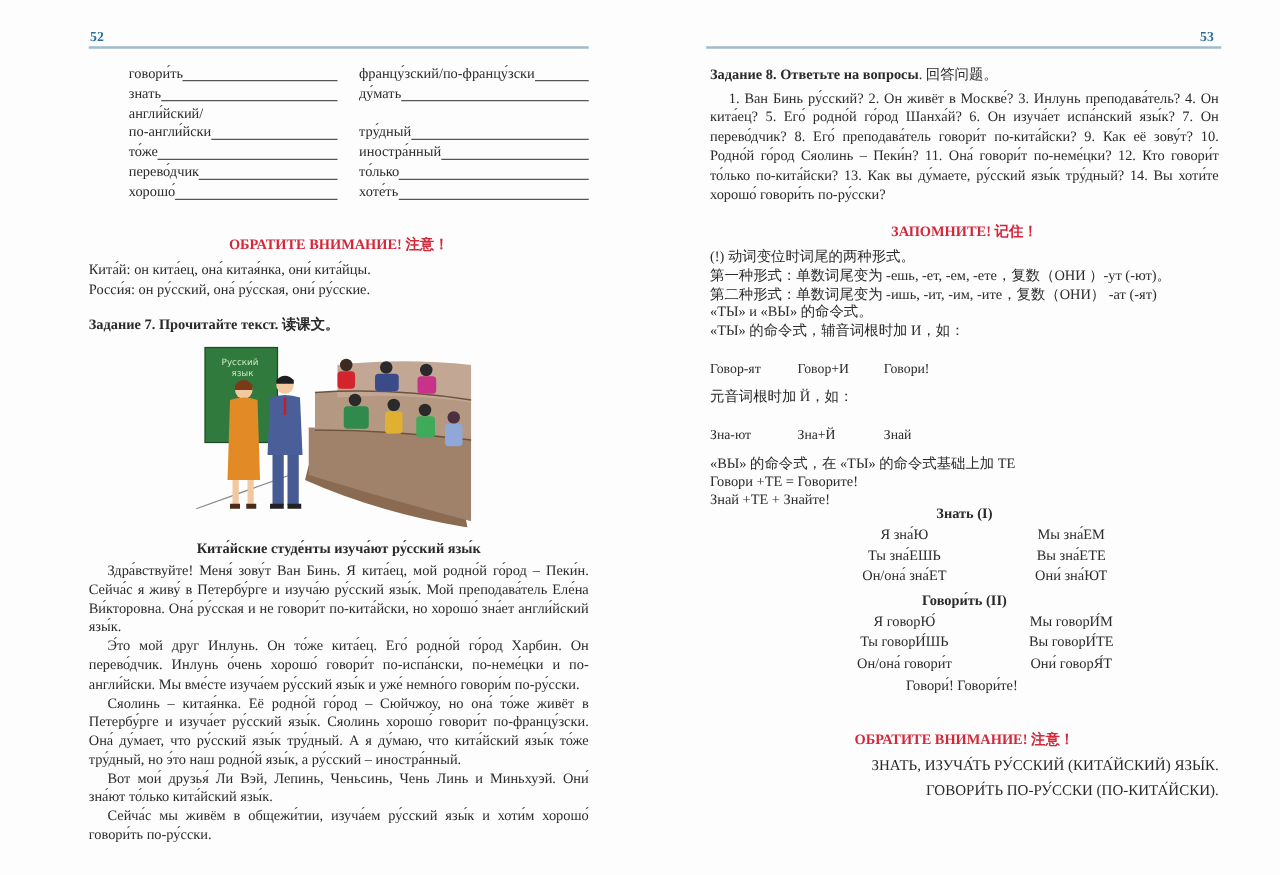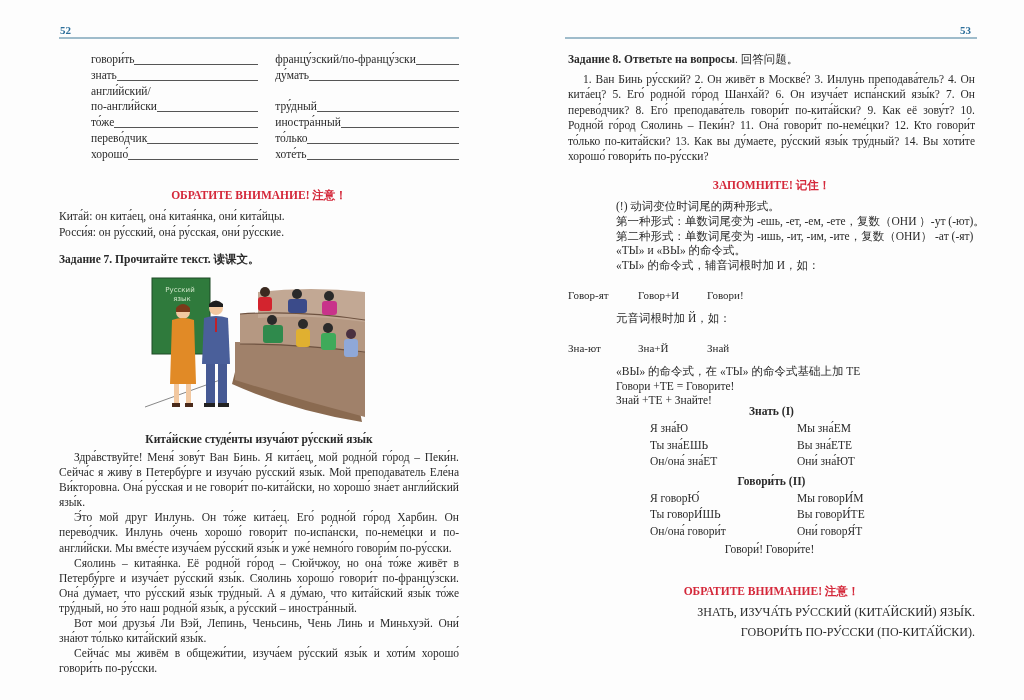--- a/index.html
+++ b/index.html
@@ -4,21 +4,21 @@
 <style>
   html, body { margin: 0; padding: 0; }
   body {
     width: 1024px; height: 700px; overflow: hidden;
     background: #fdfdfd;
     font-family: "Liberation Serif", "DejaVu Serif", serif;
     color: #2a2a2a;
     position: relative;
   }
   .page { position: absolute; top: 0; height: 700px; }
-  .page-left { left: 0; width: 500px; }
+  .page-left { left: 12px; width: 500px; }
   .page-right { left: 512px; width: 512px; }
 
   .header-line { position: absolute; height: 2px; background: #9fbccb; }
   .page-num { position: absolute; font-weight: bold; font-size: 11px; color: #2c6e9a; }
 
   
   .vocab { position: absolute; left: 59px; top: 52px; width: 400px; font-size: 11.5px; line-height: 15.8px; }
   .vocab-row { display: flex; height: 15.8px; }
   .vocab-cell { display: flex; align-items: flex-end; }
   .vocab-cell.left { width: 182px; margin-left: 32px; }
@@ -39,28 +39,28 @@
   .reading { position: absolute; left: 59px; top: 450px; width: 400px; font-size: 11.5px; line-height: 15.1px; text-align: justify; }
   .reading p { margin: 0; text-indent: 15px; }
 
   
   .task8 { position: absolute; left: 56px; top: 52px; width: 407px; }
   .task8-title { font-weight: bold; font-size: 11.5px; }
   .task8-body { margin-top: 5px; font-size: 11.5px; line-height: 15.4px; text-align: justify; text-indent: 15px; }
 
   .remember { position: absolute; left: 56px; top: 178px; width: 407px; font-size: 11.5px; }
   .remember .red-title { margin-bottom: 6px; }
-  .rule-line { line-height: 14.8px; white-space: nowrap; margin-left: 48px; }
+  .rule-line { line-height: 14.8px; white-space: nowrap; }
   .example-row { display: flex; margin: 16px 0 10px 0; font-size: 11px; }
   .example-row span { display: inline-block; }
   .ex1 { width: 70px; } .ex2 { width: 69px; }
 
   .conj { position: absolute; left: 56px; top: 403px; width: 407px; font-size: 11.5px; }
   .conj-title { text-align: center; font-weight: bold; line-height: 17px; }
-  .conj-grid { display: grid; grid-template-columns: 147px 120px; margin-left: 82px; line-height: 16.6px; }
+  .conj-grid { display: grid; grid-template-columns: 147px 120px; margin-left: 82px; line-height: 16.6px; text-align: center; }
   .conj-footer { text-align: center; line-height: 17px; margin-top: 1px; margin-left: -4px; }
 
   .note-right { position: absolute; left: 56px; top: 584px; width: 407px; }
   .note-right .caps { text-align: right; font-size: 12px; line-height: 20px; margin-top: 3px; }
 </style>
 </head>
 <body>
 
 <div class="page page-left">
   <div class="page-num" style="left:60px; top:24px;">52</div>

